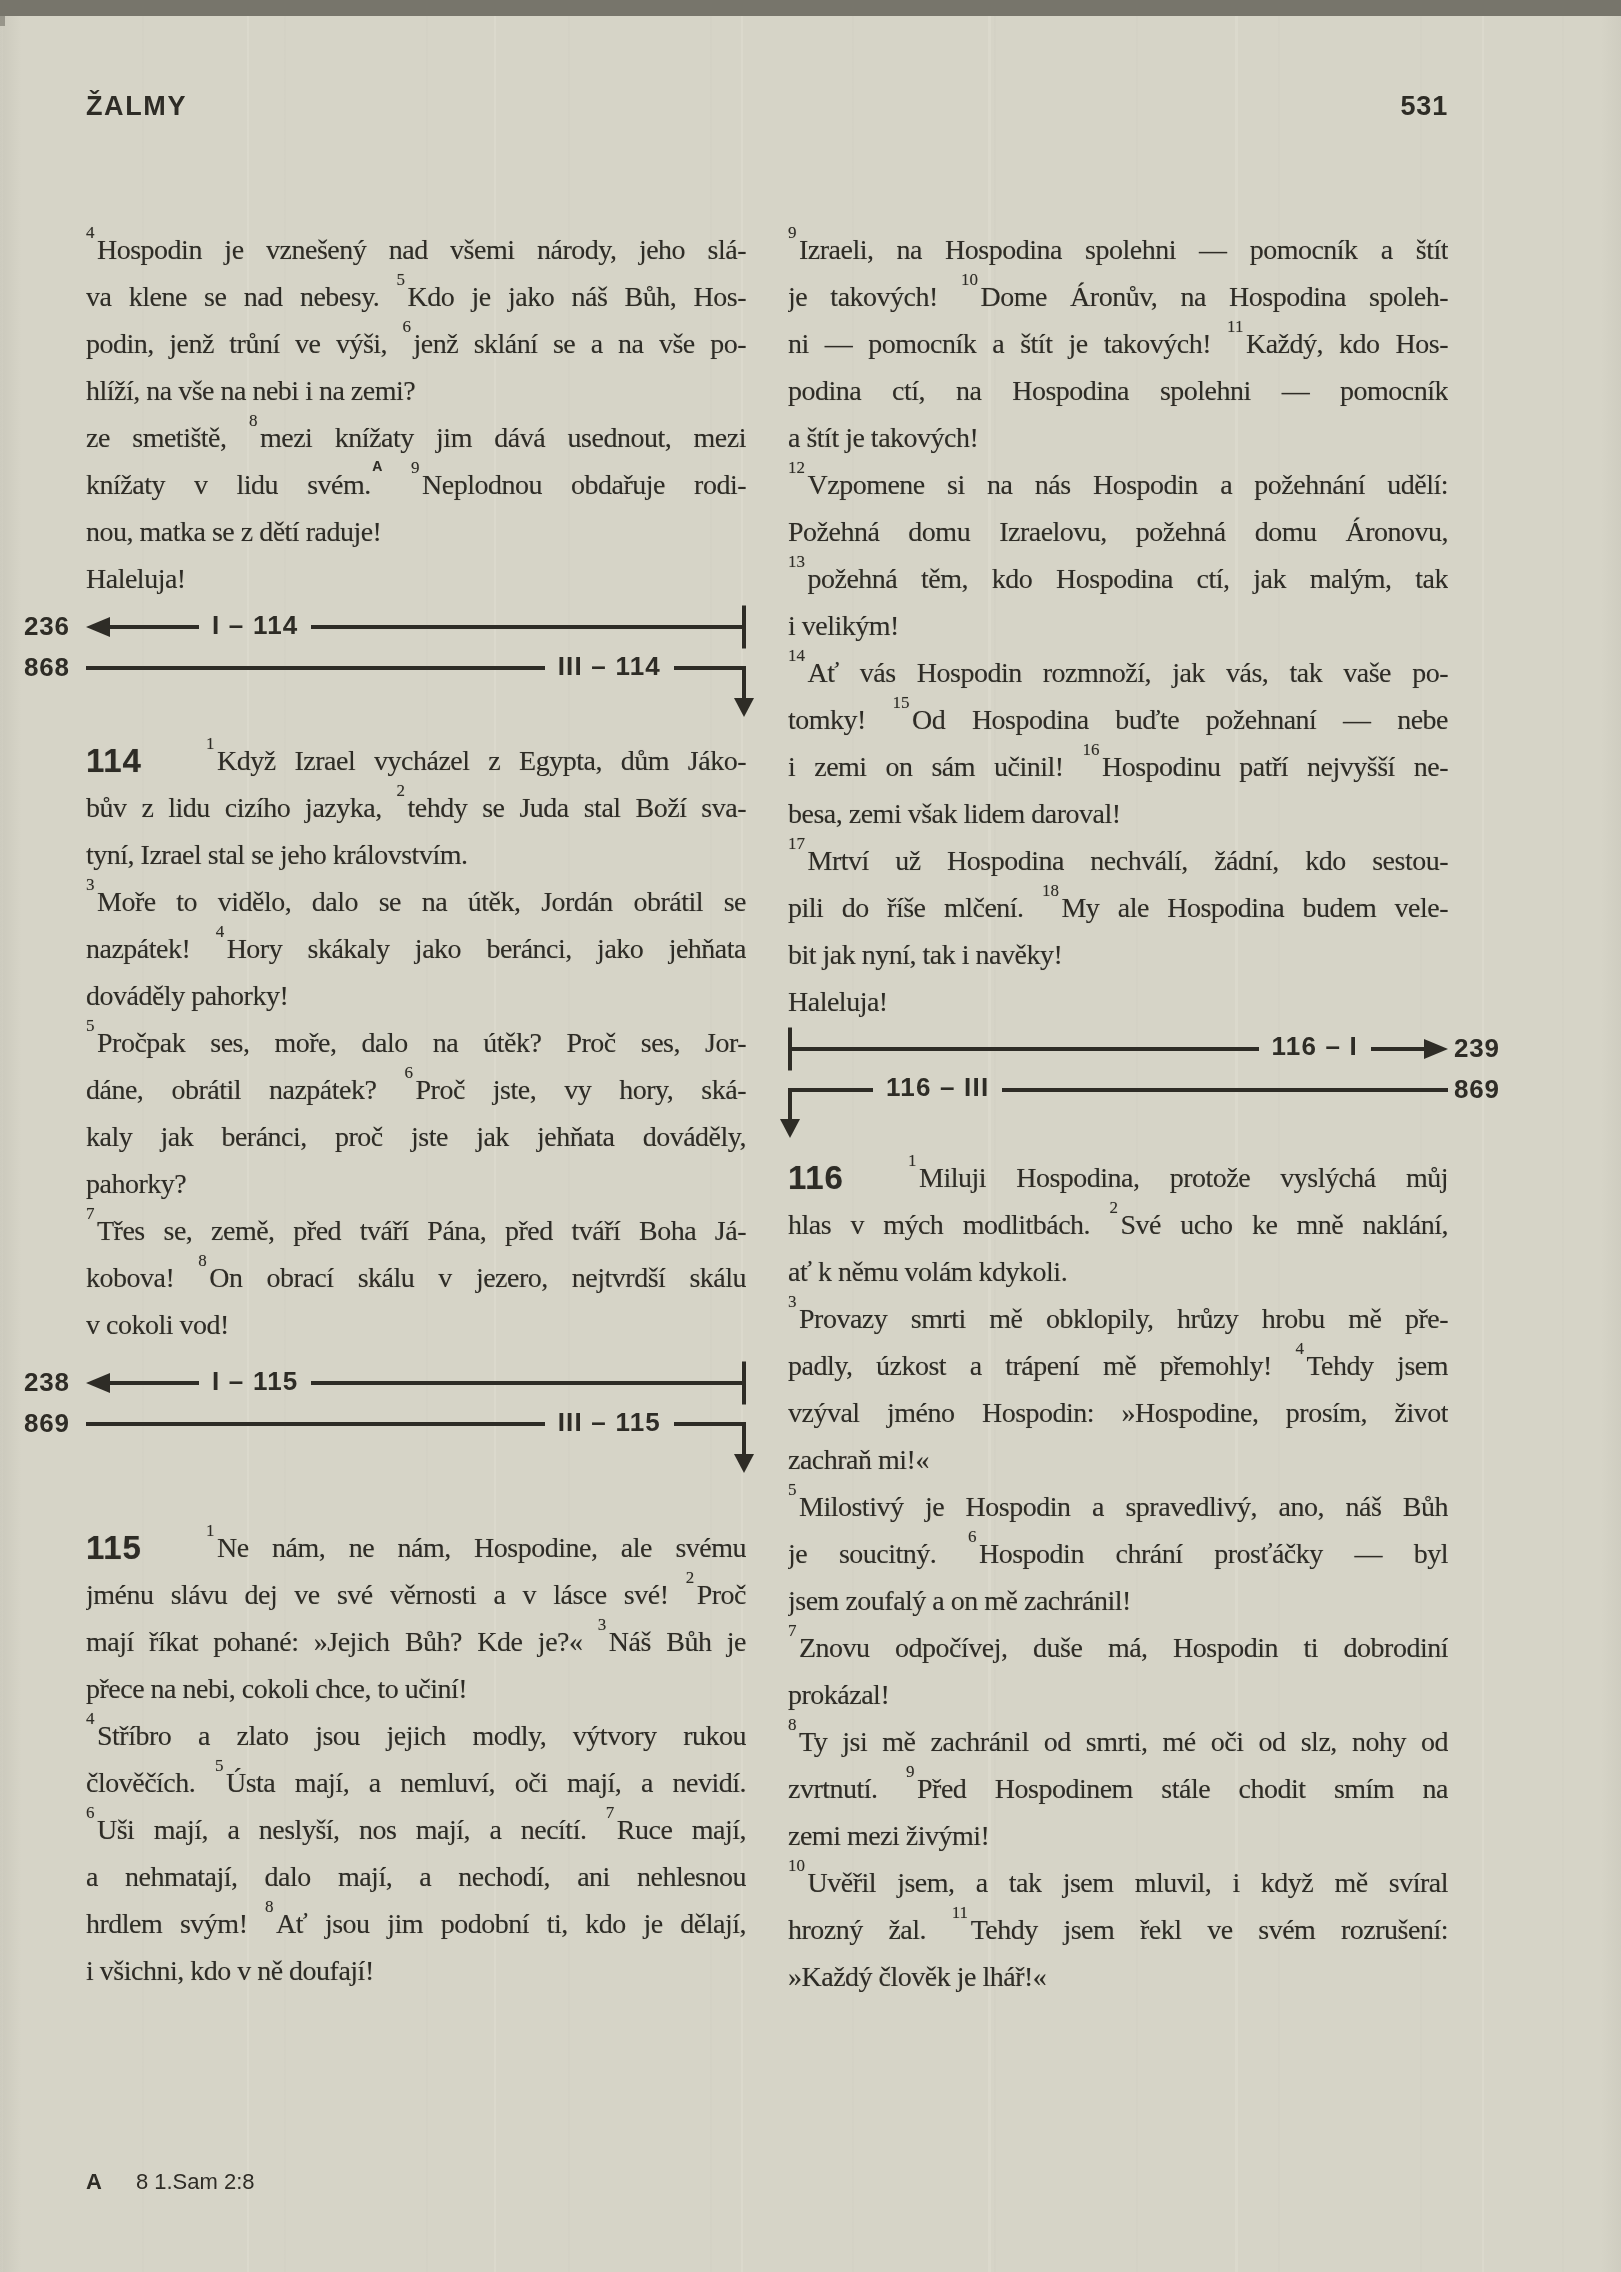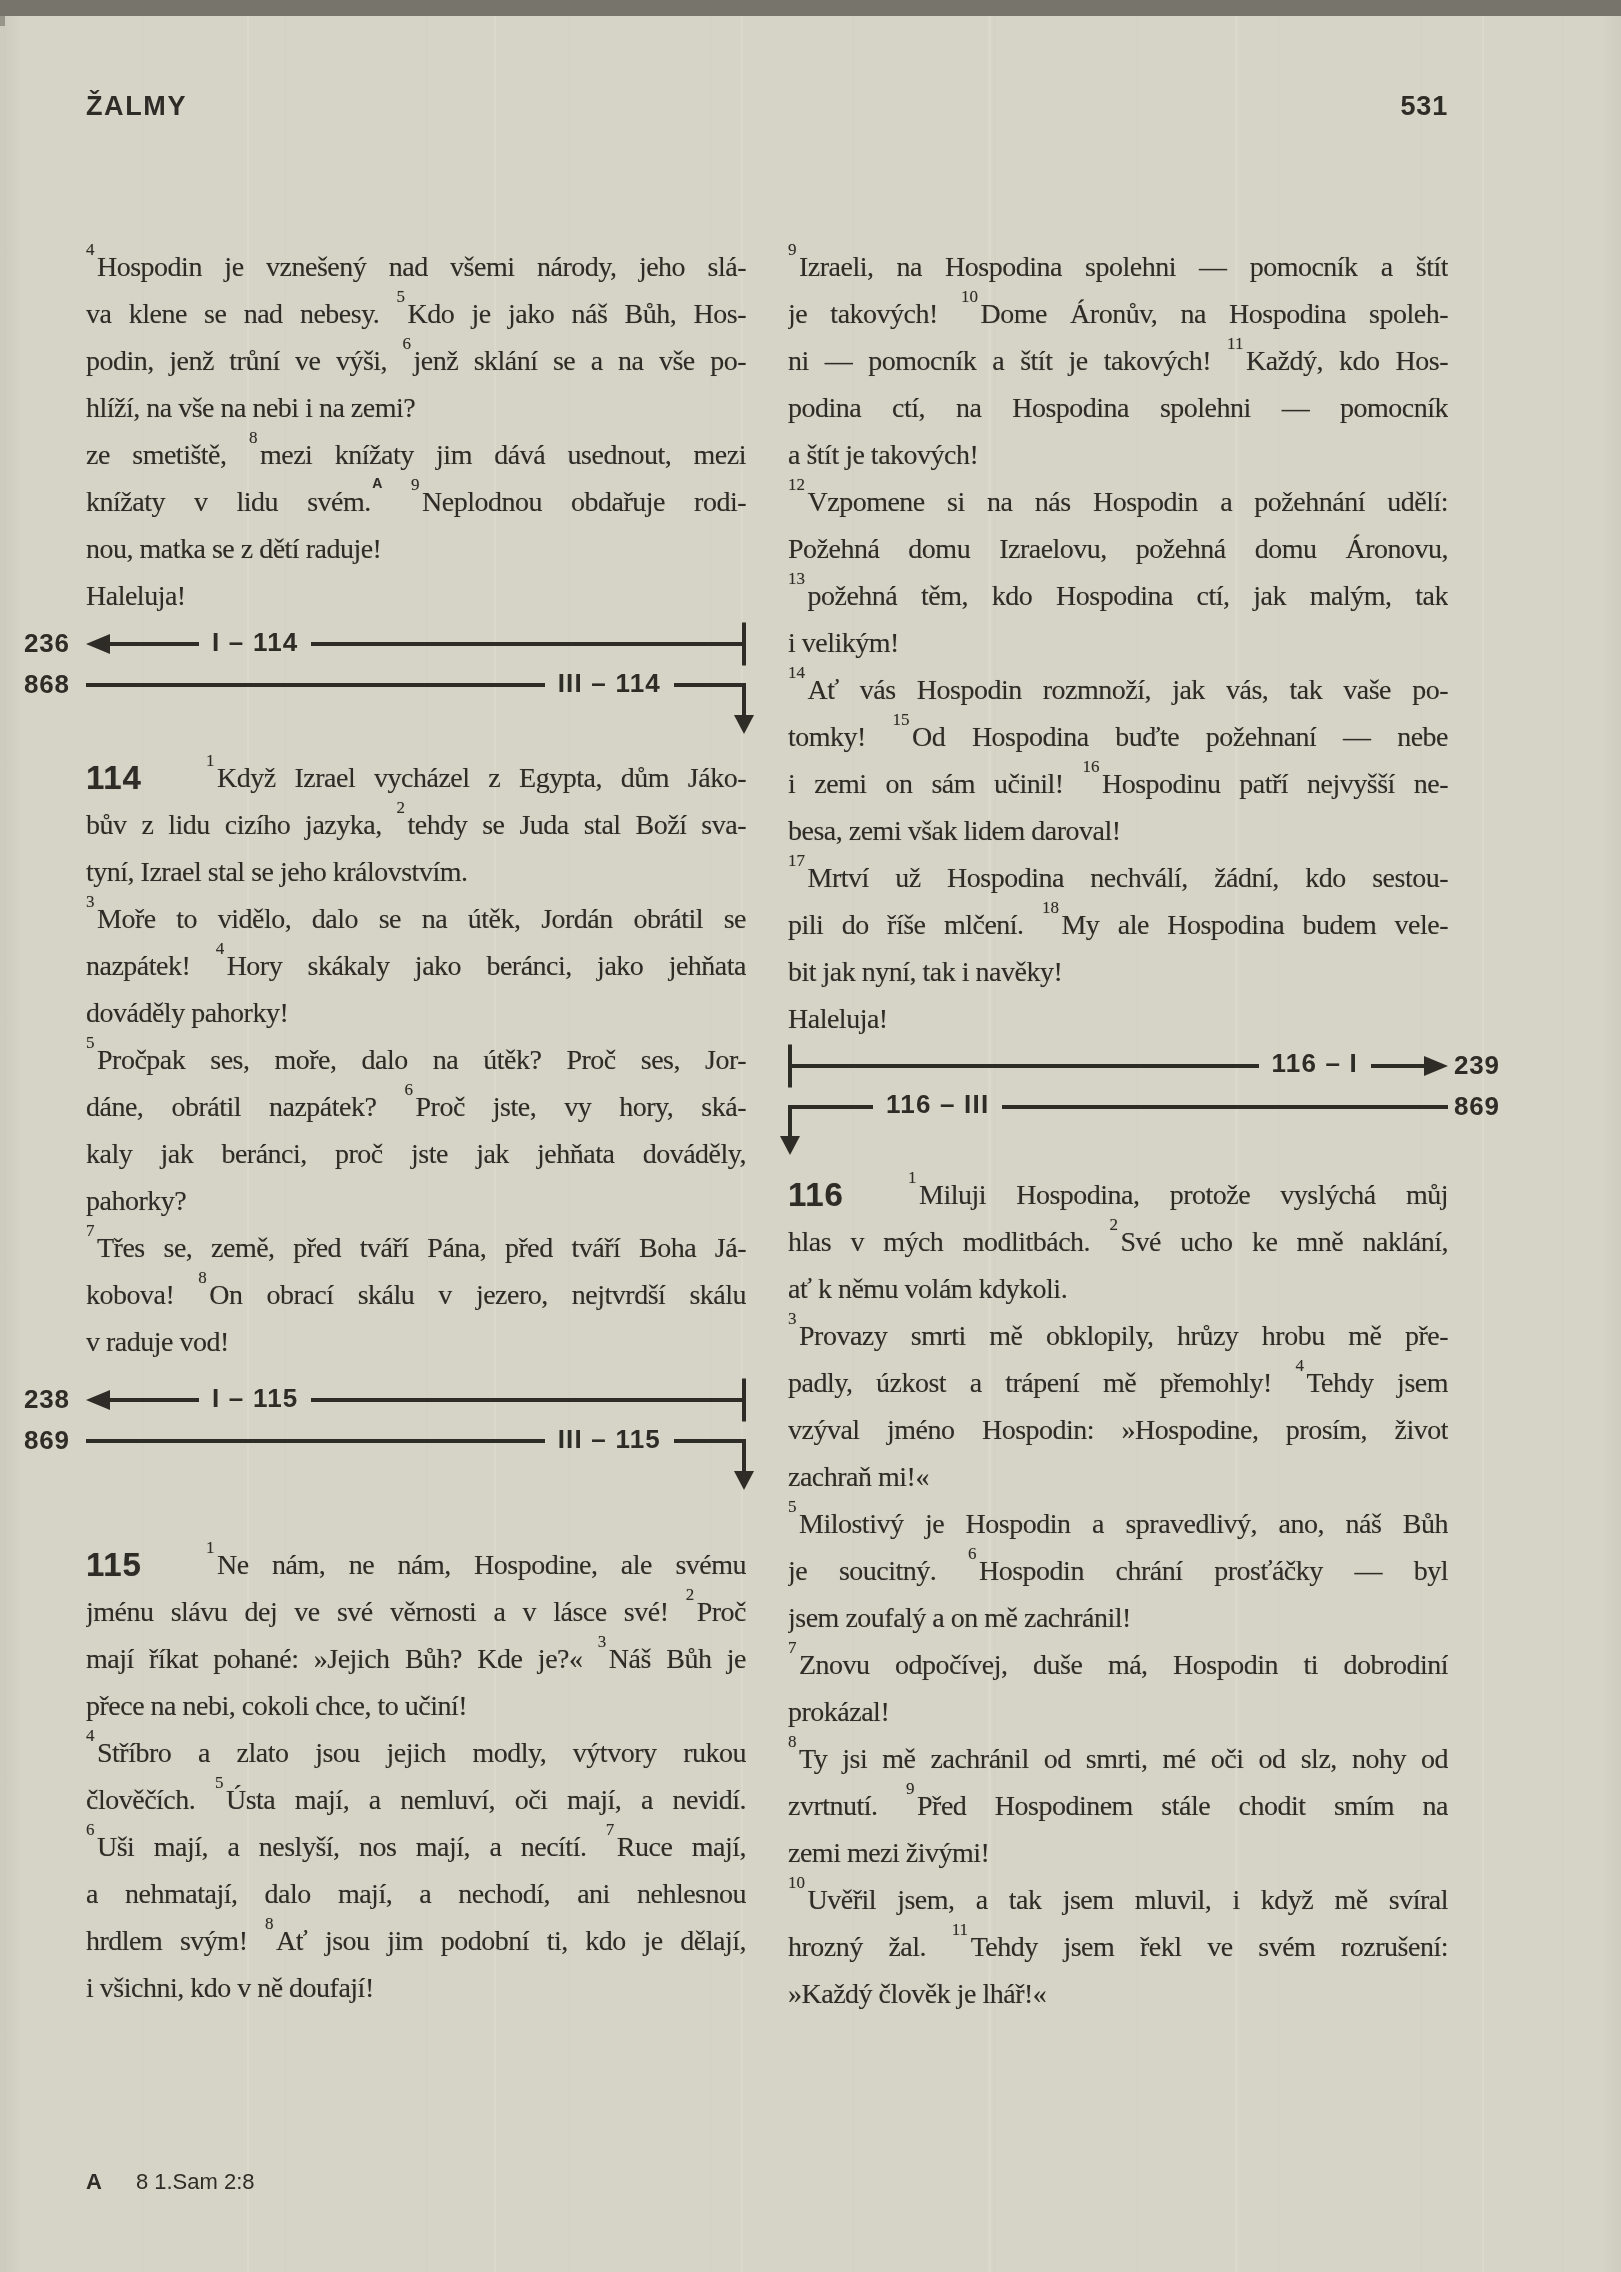--- a/index.html
+++ b/index.html
@@ -20,21 +20,21 @@
     font-family:"Liberation Serif", serif;
   }
   .corner-nick{position:absolute;left:0;top:0;width:4.9px;height:9.8px;background:#6b695f;opacity:.55;}
 
   
   .hdr{position:absolute;top:75px;left:86px;right:174px;height:33px;}
   .hdr .book{position:absolute;left:0;top:0;font:700 27px "Liberation Sans", sans-serif;letter-spacing:1.6px;}
   .hdr .pg{position:absolute;right:0;top:0;font:700 27px "Liberation Sans", sans-serif;letter-spacing:0.8px;}
 
   
-  .col{position:absolute;top:227px;width:660px;}
+  .col{position:absolute;top:210px;width:660px;}
   .col-left{left:86px;}
   .col-right{left:788px;}
 
   
   .tl{
     height:47px;line-height:47px;overflow:hidden;
     font-size:28px;letter-spacing:-0.5px;
     text-align:justify;text-align-last:justify;
     color:var(--ink);
     text-shadow:0 0 0.8px rgba(46,44,38,.35);
@@ -129,21 +129,21 @@
         <div class="tl end">tyní, Izrael stal se jeho královstvím.</div>
         <div class="tl"><sup class="verse">3</sup>Moře to vidělo, dalo se na útěk, Jordán obrátil se</div>
         <div class="tl">nazpátek! <sup class="verse">4</sup>Hory skákaly jako beránci, jako jehňata</div>
         <div class="tl end">dováděly pahorky!</div>
         <div class="tl"><sup class="verse">5</sup>Pročpak ses, moře, dalo na útěk? Proč ses, Jor-</div>
         <div class="tl">dáne, obrátil nazpátek? <sup class="verse">6</sup>Proč jste, vy hory, ská-</div>
         <div class="tl">kaly jak beránci, proč jste jak jehňata dováděly,</div>
         <div class="tl end">pahorky?</div>
         <div class="tl"><sup class="verse">7</sup>Třes se, země, před tváří Pána, před tváří Boha Já-</div>
         <div class="tl">kobova! <sup class="verse">8</sup>On obrací skálu v jezero, nejtvrdší skálu</div>
-        <div class="tl end">v raduje vod!</div>
+        <div class="tl end">v cokoli vod!</div>
       </div>
       <div class="diag dg-b">
         <div class="drow">
           <span class="dnum nl">238</span>
           <span class="ah-left"></span>
           <span class="shaft" style="width: 89px;"></span>
           <span class="dlabel">I – 115</span>
           <span class="shaft grow"></span>
           <span class="endtick"></span>
         </div>

